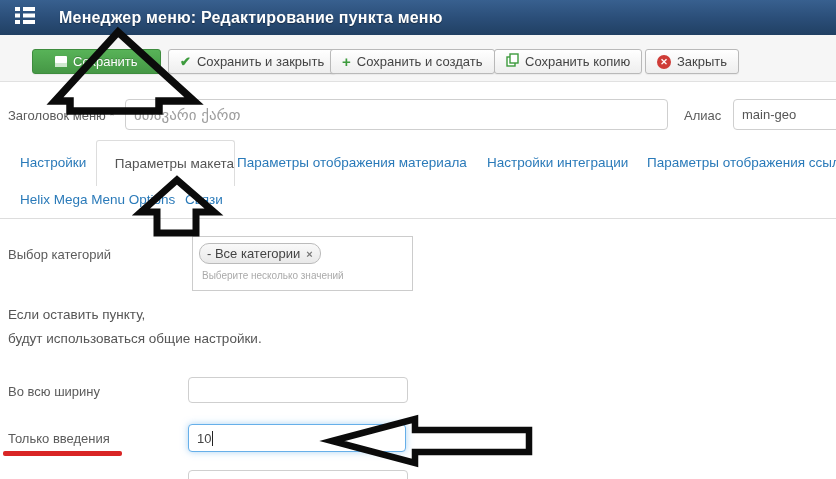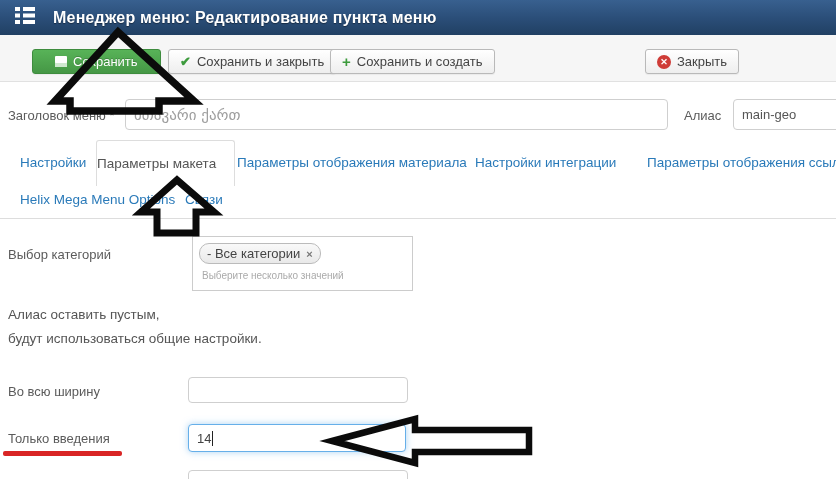--- a/index.html
+++ b/index.html
@@ -5,21 +5,21 @@
   * { margin:0; padding:0; box-sizing:border-box; }
   html,body { width:836px; height:479px; overflow:hidden; background:#fff;
     font-family:"Liberation Sans", sans-serif; }
   .stage { position:relative; width:836px; height:479px; background:#fff; }
 
   
   .titlebar { position:absolute; top:0; left:0; width:836px; height:35px;
     background:linear-gradient(180deg,#38608f 0%,#2a4d77 55%,#214063 100%);
     display:flex; align-items:center; }
   .titlebar h1 { color:#fff; font-size:16px; font-weight:bold; letter-spacing:.2px;
-    margin-left:18px; text-shadow:0 1px 1px rgba(0,0,0,.4); }
+    margin-left:24px; text-shadow:0 1px 1px rgba(0,0,0,.4); }
   .list-icon { margin-left:15px; display:inline-block; }
 
   
   .toolbar { position:absolute; top:35px; left:0; width:836px; height:47px;
     background:#f6f6f6; border-bottom:1px solid #e1e1e1; }
   .btn { position:absolute; top:14px; height:25px; display:inline-flex; align-items:center;
     gap:6px; padding:0 11px; font-size:13px; color:#444; border:1px solid #b9b9b9;
     border-radius:3px; background:linear-gradient(180deg,#ffffff,#eeeeee);
     box-shadow:0 1px 1px rgba(0,0,0,.05); white-space:nowrap; cursor:pointer; }
   .btn-green { background:linear-gradient(180deg,#58b358,#459745); border-color:#3e8c3e;
@@ -47,21 +47,21 @@
   .inp-next { left:188px; top:470px; width:220px; height:26px; }
 
   
   .tab-link { position:absolute; font-size:13.5px; color:#2a7ab9; white-space:nowrap;
     cursor:pointer; }
   .row1 { top:0; height:45px; line-height:45px; }
   .row2 { top:45px; height:33px; line-height:30px; }
   .tabs-wrap { position:absolute; top:140px; left:0; width:836px; height:79px; }
   .tab-active { position:absolute; left:96px; top:0; width:139px; height:46px;
     background:#fff; border:1px solid #ddd; border-bottom:none; border-radius:3px 3px 0 0;
-    color:#555; font-size:13.5px; text-align:left; line-height:45px; cursor:default; }
+    color:#555; font-size:13.5px; text-align:right; line-height:45px; cursor:default; }
   .tabs-rule { position:absolute; top:218px; left:0; width:836px; border-top:1px solid #ddd; }
 
   
   .multisel { position:absolute; left:192px; top:236px; width:221px; height:55px;
     background:#fff; border:1px solid #ccc; }
   .chip { position:absolute; left:6px; top:6px; height:21px; display:inline-flex;
     align-items:center; gap:6px; padding:0 7px; font-size:13px; color:#444;
     background:linear-gradient(180deg,#f9f9f9,#e9e9e9); border:1px solid #bbb;
     border-radius:10px; white-space:nowrap; }
   .chip .x { color:#777; font-size:11px; font-weight:bold; cursor:pointer; }
@@ -103,61 +103,70 @@
       <span>Сохранить</span>
     </button>
     <button class="btn" style="left:168px;">
       <span class="ico-check">✔</span>
       <span>Сохранить и закрыть</span>
     </button>
     <button class="btn" style="left:330px;">
       <span class="ico-plus">+</span>
       <span>Сохранить и создать</span>
     </button>
+    <button class="btn" style="left:494px;">
+      <span>
+        <svg width="13" height="14" viewBox="0 0 13 14">
+          <rect x="1" y="4" width="8" height="9" fill="#fff" stroke="#3d9b3d" stroke-width="1.4"></rect>
+          <rect x="4" y="1" width="8" height="9" fill="#fff" stroke="#3d9b3d" stroke-width="1.4"></rect>
+        </svg>
+      </span>
+      <span>Сохранить копию</span>
+    </button>
     <button class="btn" style="left:645px;">
       <span class="ico-close">✕</span>
       <span>Закрыть</span>
     </button>
   </div>
 
   <span class="lbl" style="left:8px; top:108px;">Заголовок меню *</span>
   <input class="inp inp-title" type="text" value="მთავარი ქართ" style="">
   <span class="lbl" style="left:684px; top:108px;">Алиас</span>
   <input class="inp inp-alias" type="text" value="main-geo" style="">
 
   <div class="tabs-wrap">
     <span class="tab-link row1" style="left:20px;">Настройки</span>
     <span class="tab-active">Параметры макета</span>
     <span class="tab-link row1" style="left:237px;">Параметры отображения материала</span>
-    <span class="tab-link row1" style="left:475px;">Настройки интеграции</span>
+    <span class="tab-link row1" style="left:487px;">Настройки интеграции</span>
     <span class="tab-link row1" style="left:647px;">Параметры отображения ссылки</span>
     <span class="tab-link row2" style="left:20px;">Helix Mega Menu Options</span>
     <span class="tab-link row2" style="left:185px;">Связи</span>
   </div>
   <div class="tabs-rule"></div>
 
   <span class="lbl" style="left:8px; top:247px;">Выбор категорий</span>
   <div class="multisel">
     <span class="chip">
       <span>- Все категории</span>
       <span class="x">×</span>
     </span>
     <span class="ms-placeholder">Выберите несколько значений</span>
   </div>
 
-  <span class="hint" style="top:307px;">Алиас оставить пустым,</span>
+  <span class="hint" style="top:307px;">Если оставить пункту,</span>
   <span class="hint" style="top:331px;">будут использоваться общие настройки.</span>
 
   <span class="lbl" style="left:8px; top:384px;">Во всю ширину</span>
   <input class="inp inp-full" type="text" style="">
 
   <span class="lbl" style="left:8px; top:431px;">Только введения</span>
   <div class="red-underline"></div>
   <div class="inp inp-intro">
-    <span>14</span>
+    <span>10</span>
     <span class="caret"></span>
   </div>
 
   <input class="inp inp-next" type="text" style="">
 
   <svg class="annot" viewBox="0 0 836 479" width="836" height="479">
     <polygon fill="none" stroke="#0b0b0b" stroke-width="7.5" stroke-linejoin="miter" points="118,32 194,101 159,101 159,111 70,111 70,101 55,101"></polygon>
     <polygon fill="none" stroke="#0b0b0b" stroke-width="7" stroke-linejoin="miter" points="177,180 214,212 196,212 196,233 157,233 157,212 141,212"></polygon>
     <polygon fill="none" stroke="#0b0b0b" stroke-width="6.5" stroke-linejoin="miter" points="332,441 415,419 415,430 529,430 529,452 415,452 415,463"></polygon>
   </svg>

